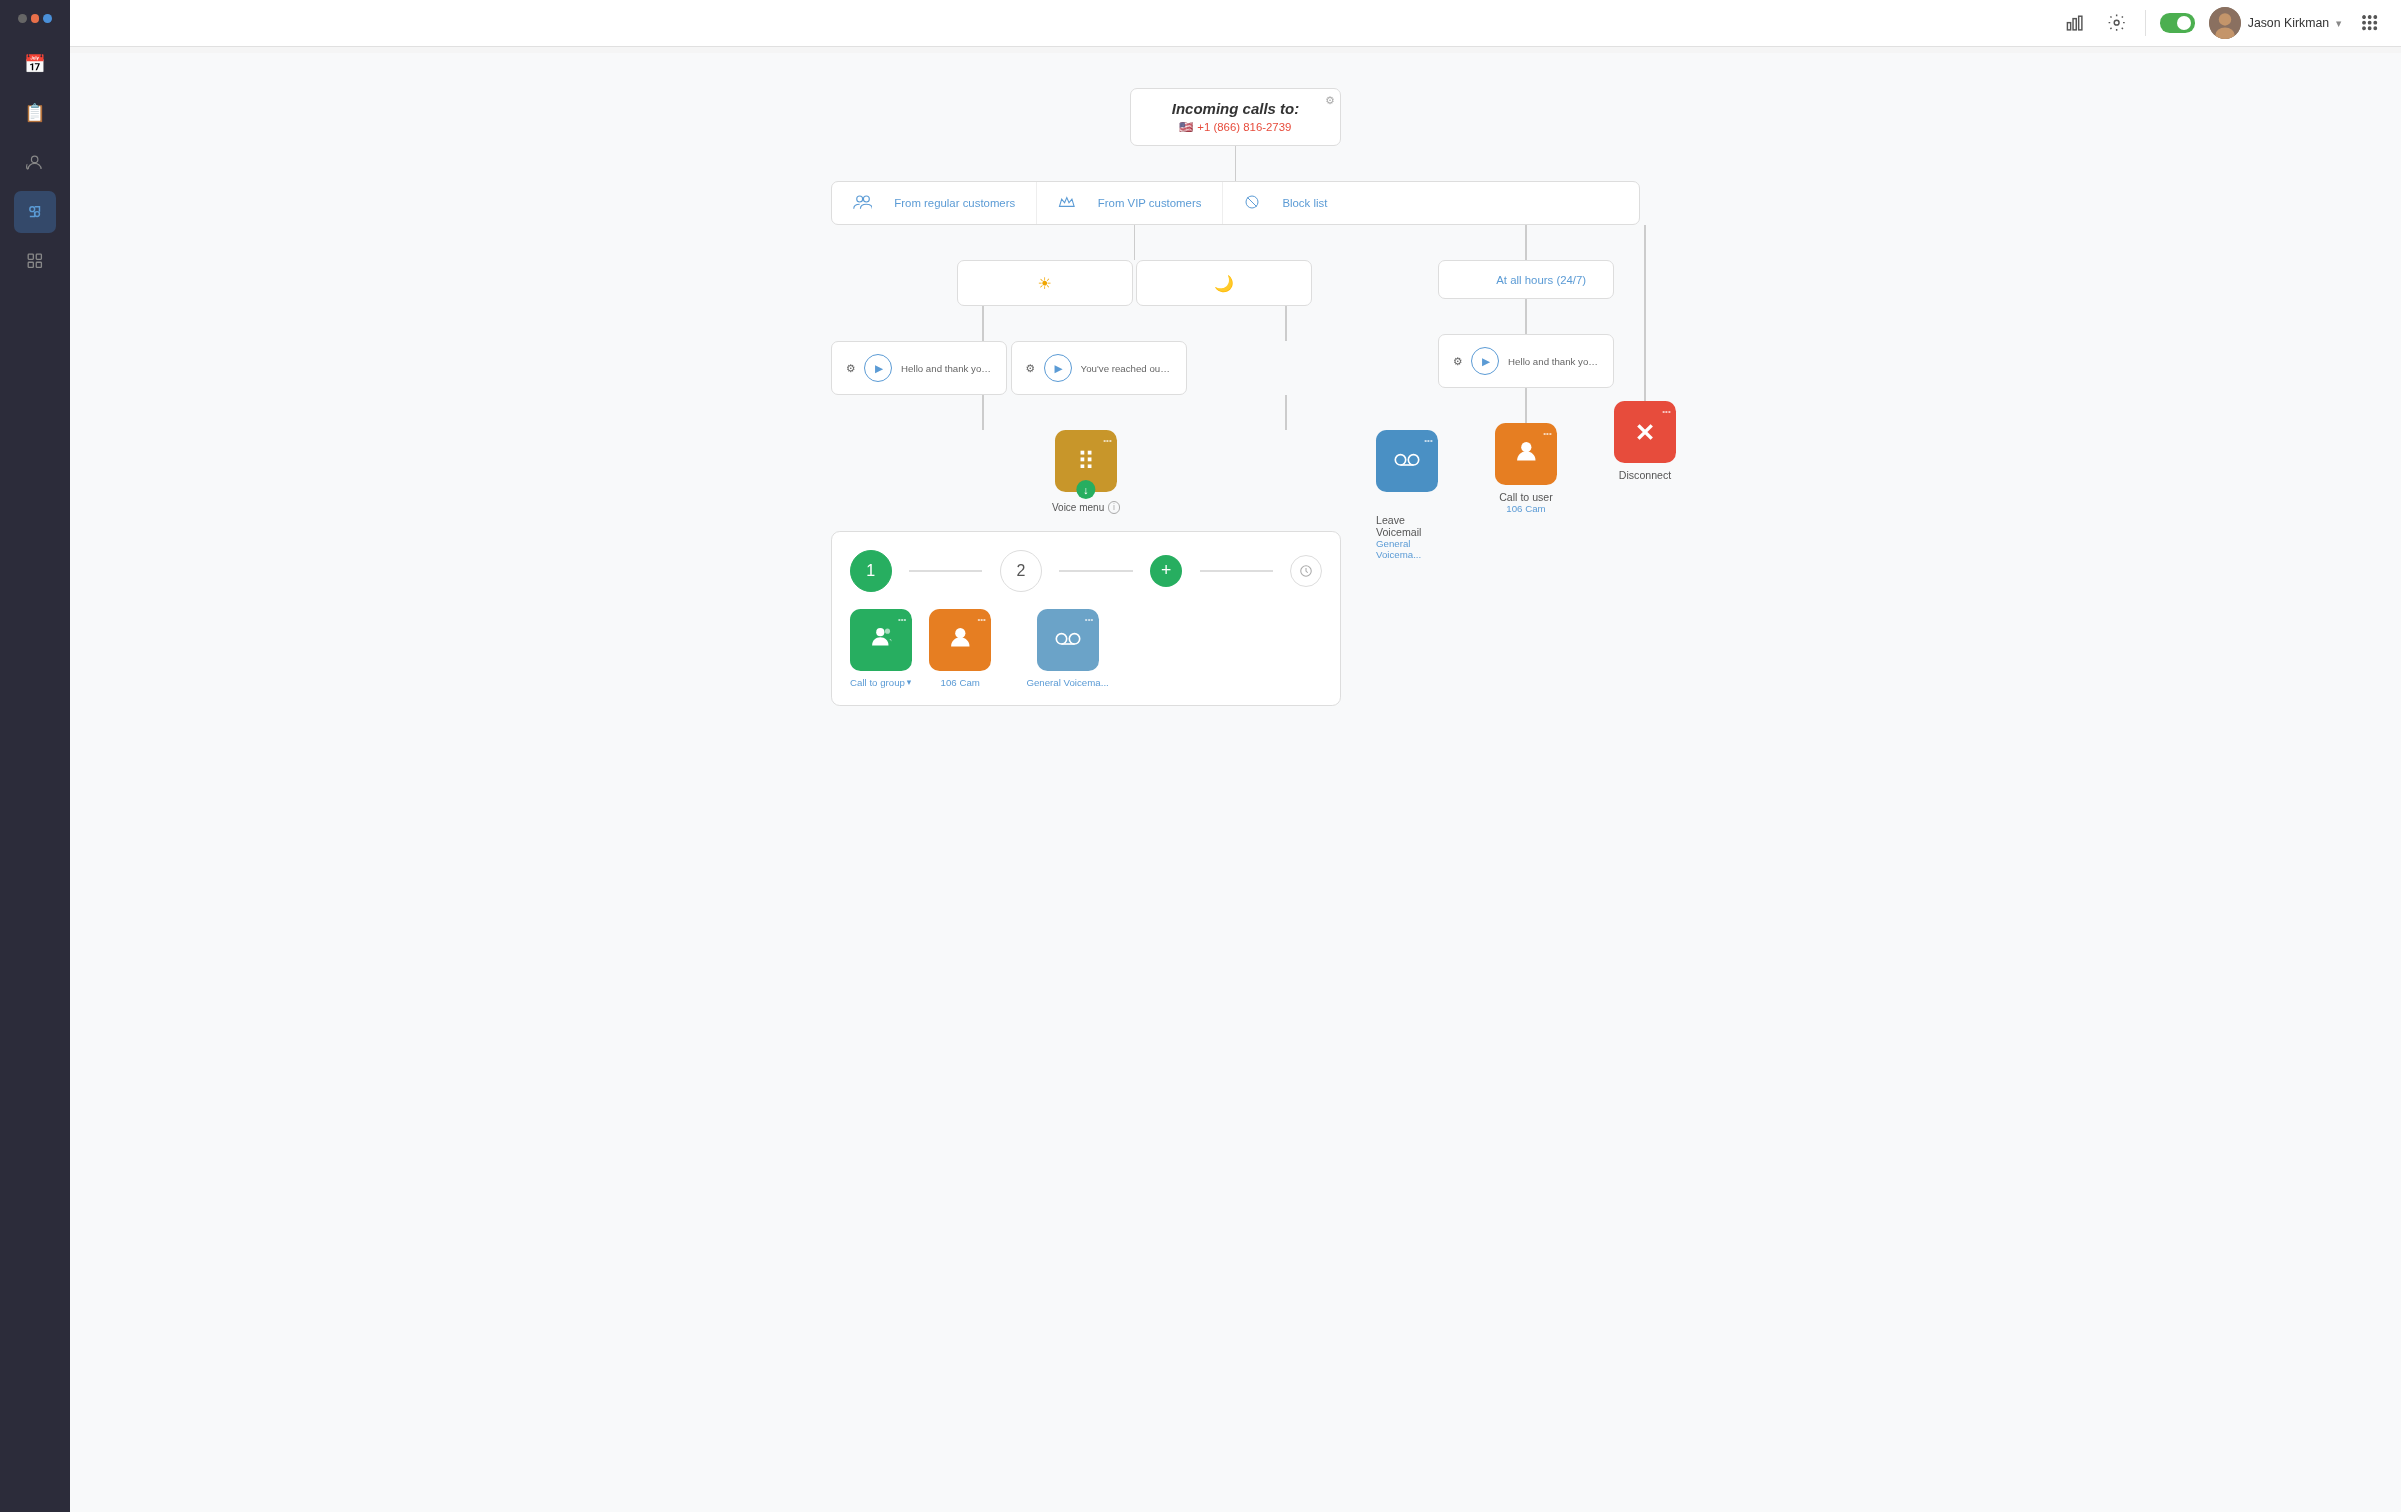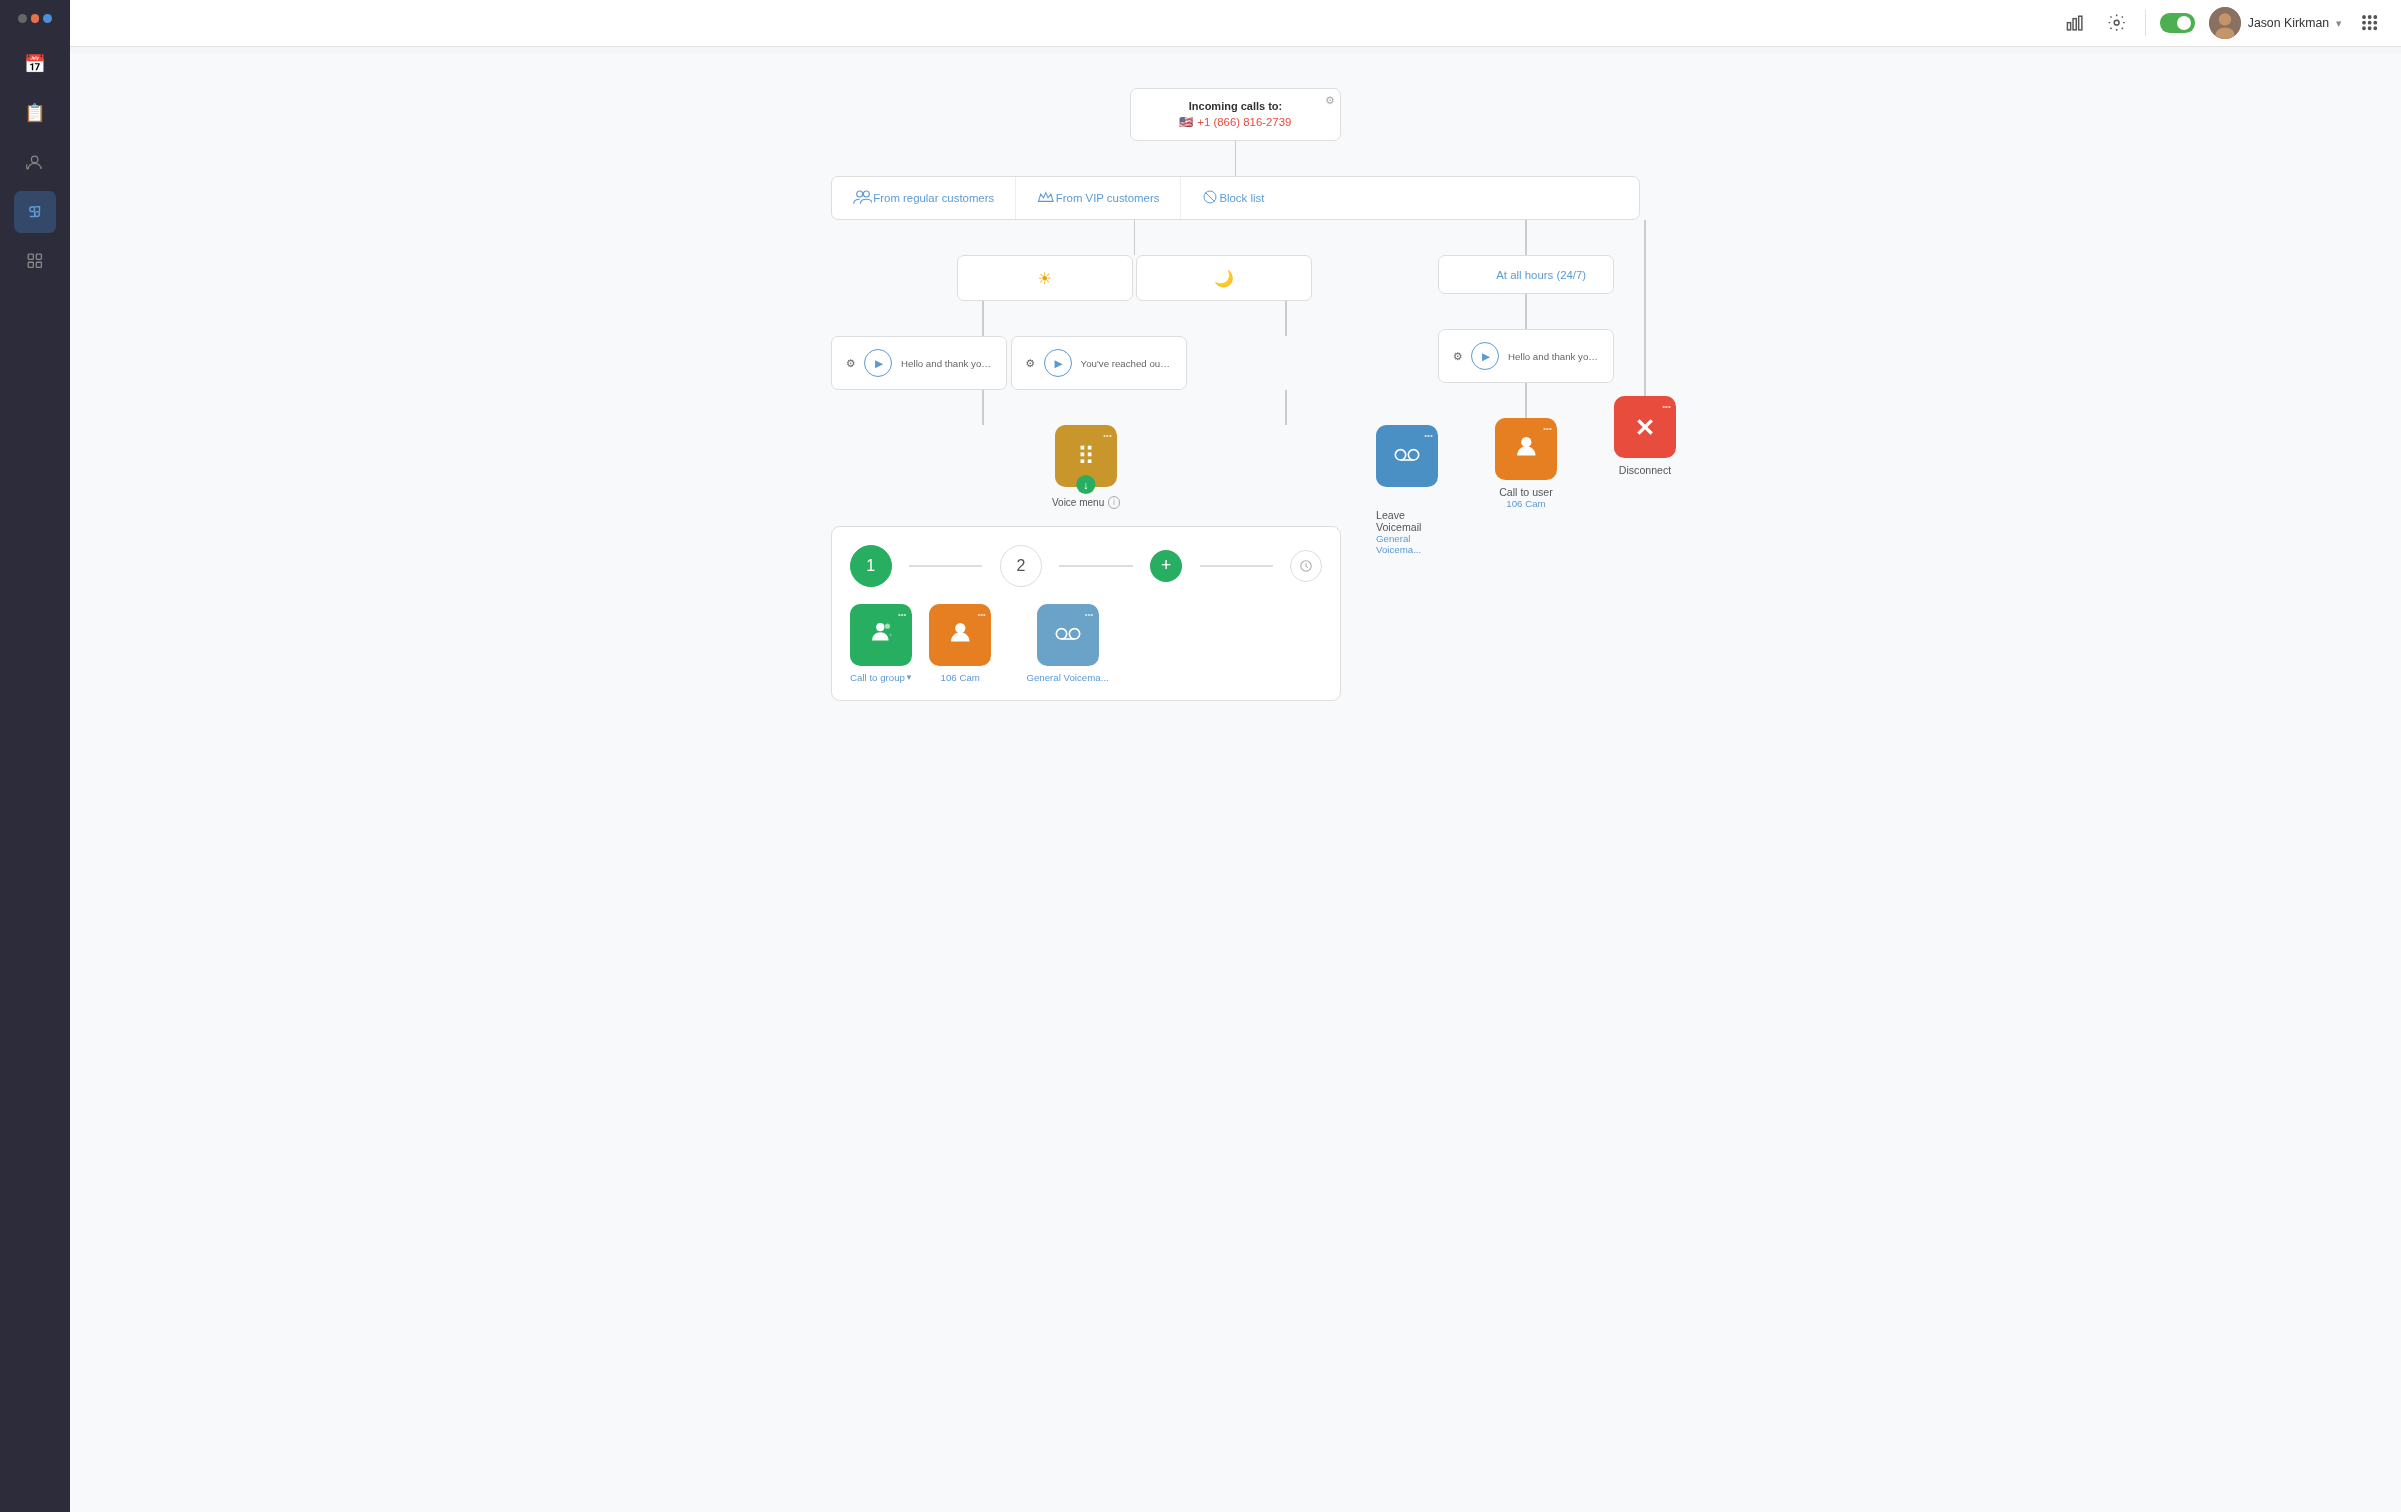--- a/index.html
+++ b/index.html
@@ -65,21 +65,21 @@
       font-size: 11.4px;
       color: #333;
       position: relative;
       cursor: pointer;
     }
     .node-box .gear-icon { position: absolute; top: 5.3px; right: 5.3px; color: #aaa; font-size: 10.6px; }
 
     .incoming-node {
       width: 211px; text-align: center; flex-direction: column; gap: 3.5px;
     }
-    .incoming-node .title { font-weight: 600; font-size: 11px; color: #333; }
+    .incoming-node .title { font-weight: 600; font-size: 15px; color: #333; font-style: italic; }
     .incoming-node .phone { color: #e74c3c; font-size: 11.4px; display: flex; align-items: center; gap: 3.5px; }
     .time-box {
       background: #fff; border: 0.9px solid #ddd; border-radius: 7px;
       display: flex; align-items: center; gap: 7px;
       padding: 12.3px 17.6px; font-size: 11.4px; color: #5b9bd5;
       cursor: pointer; white-space: nowrap; position: relative;
     }
     .action-icon-box {
       width: 62px; height: 62px; border-radius: 10.6px;
       display: flex; align-items: center; justify-content: center;
@@ -157,21 +157,21 @@
       border: 0.9px solid #ddd;
       border-radius: 7px;
       display: flex;
       align-items: stretch;
       position: relative;
     }
     .branch-item {
       padding: 12.3px 21px;
       display: flex;
       align-items: center;
-      gap: 1px;
+      gap: 22px;
       font-size: 11.4px;
       color: #5b9bd5;
       border-right: 0.9px solid #eee;
       cursor: pointer;
     }
     .branch-item:last-child { border-right: none; }
 
     .gear-abs { position: absolute; top: 7px; right: 7px; color: #aaa; font-size: 11.4px; cursor: pointer; }
   </style>
 </head>

